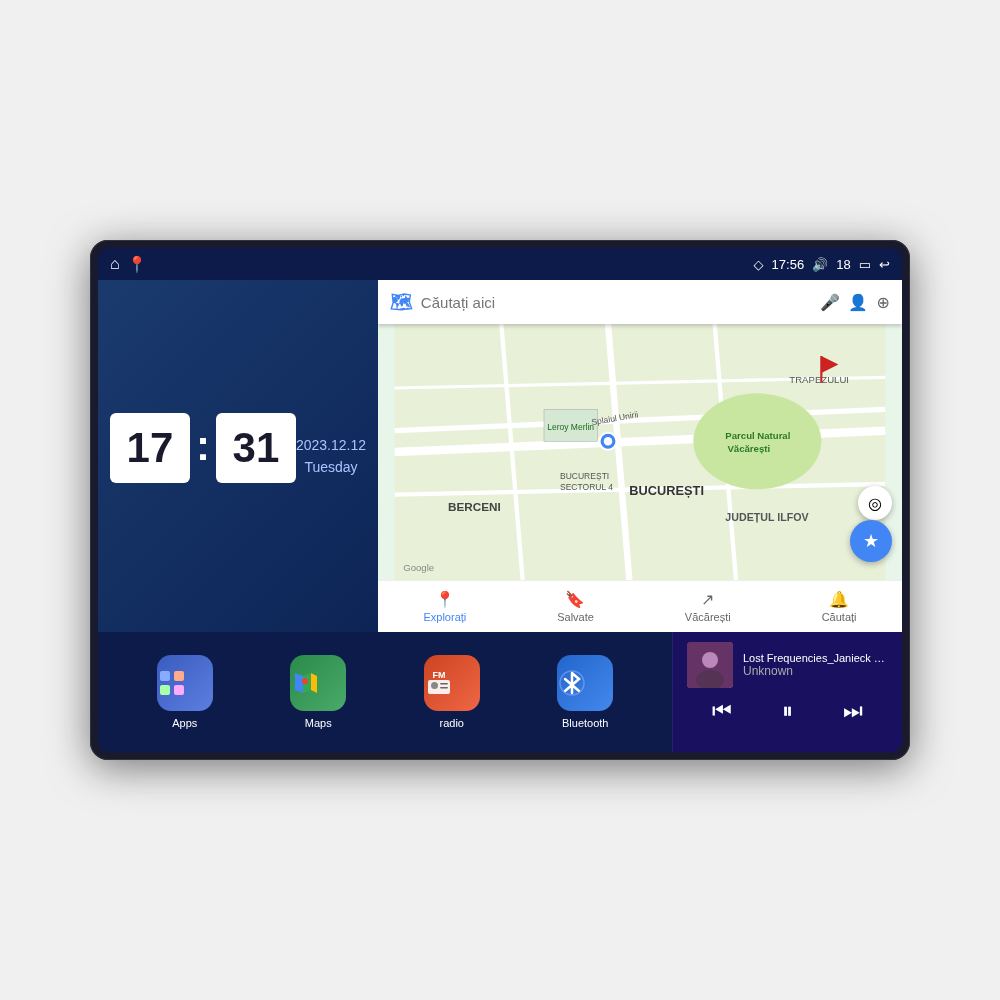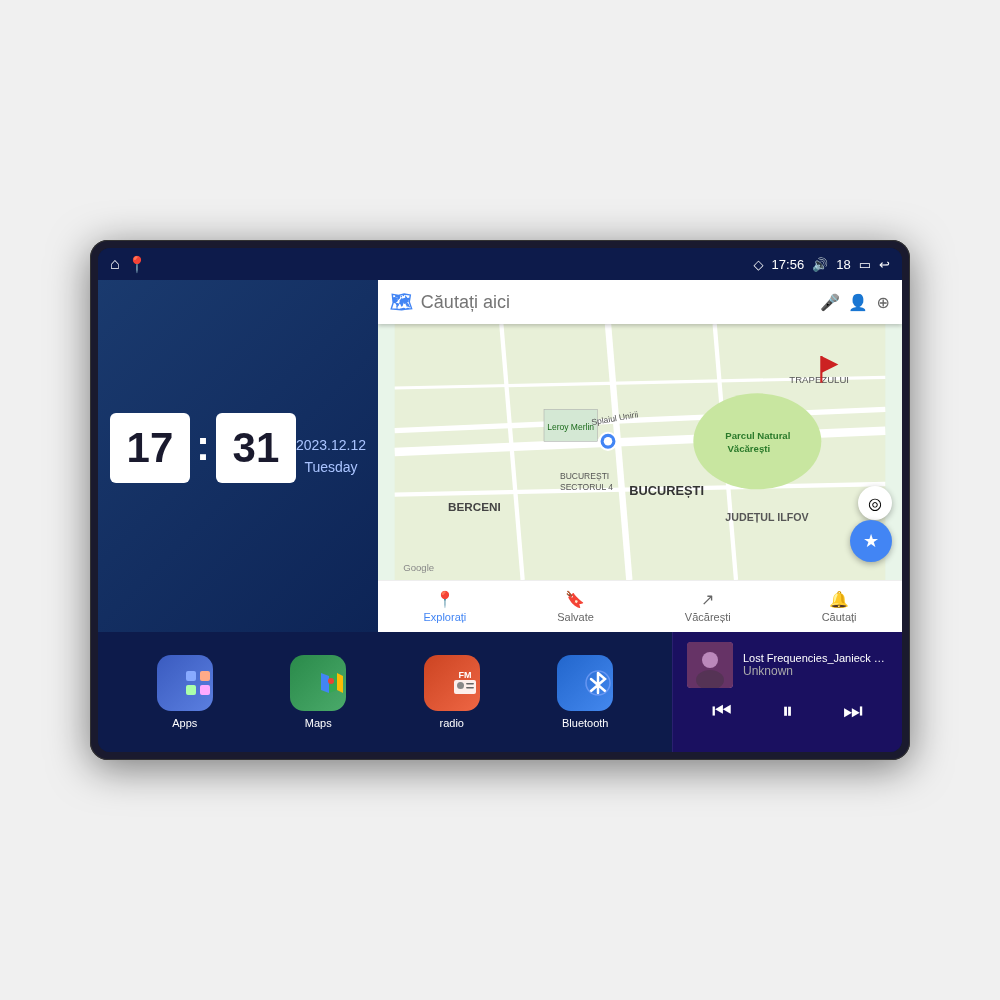--- a/index.html
+++ b/index.html
@@ -147,21 +147,21 @@
     }
 
     .map-search-bar .maps-logo {
       color: #4285f4;
       font-size: 18px;
       font-weight: bold;
     }
 
     .map-search-input {
       flex: 1;
-      font-size: 18px;
+      font-size: 15px;
       color: #404040;
       border: none;
       outline: none;
       background: transparent;
     }
 
     .map-search-icons {
       display: flex;
       gap: 8px;
       align-items: center;
@@ -233,21 +233,21 @@
       gap: 6px;
       cursor: pointer;
     }
 
     .app-icon-circle {
       width: 56px;
       height: 56px;
       border-radius: 14px;
       display: flex;
       align-items: center;
-      justify-content: flex-end;
+      justify-content: flex-start;
       font-size: 26px;
     }
 
     .app-icon-label {
       color: #fff;
       font-size: 11px;
       text-align: center;
     }
 
     .icon-apps { background: linear-gradient(135deg, #3a5bbf, #5b7fe0); }

